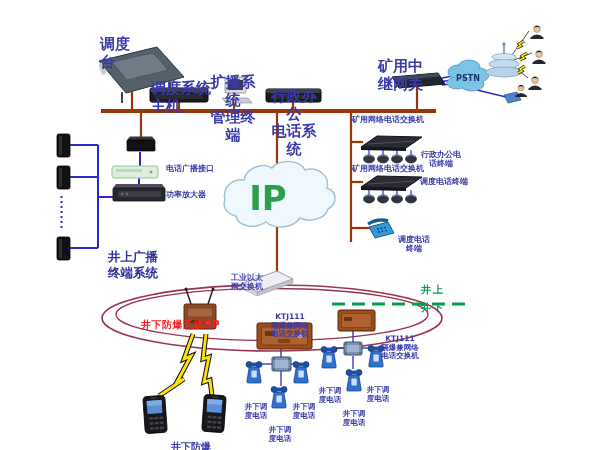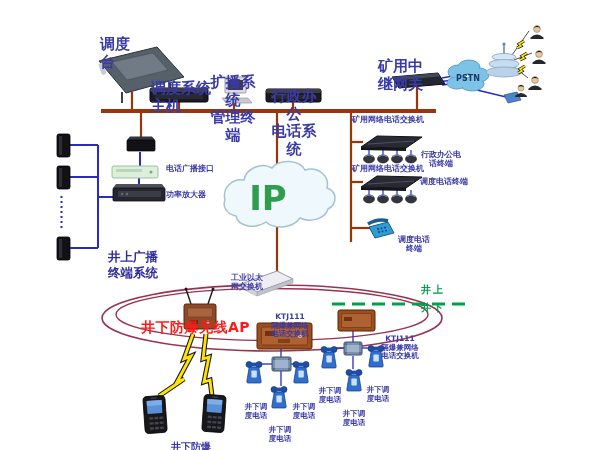--- a/index.html
+++ b/index.html
@@ -7,21 +7,21 @@
          font-family:"DejaVu Sans",sans-serif;}
   .layer{position:absolute;left:0;top:0;z-index:1;}
   .label{position:absolute;z-index:3;font-weight:bold;color:#3A3AA8;
          white-space:pre-line;line-height:1.18;font-size:8.5px;}
   .sz75{font-size:7.5px;line-height:1.15;}
   .sz8{font-size:8px;}
   .sz9{font-size:15px;}
   .sz10{font-size:10px;}
   .sz12{font-size:12.5px;line-height:1.3;color:#2E2E9E;margin-left:20px;}
   .center{text-align:center;margin-top:20px;}
-  .red{color:#FF1A1A;font-size:14px;letter-spacing:0.5px;}
+  .red{color:#FF1A1A;font-size:10px;letter-spacing:0.5px;}
   .green{color:#00A14B;font-size:10px;letter-spacing:2px;}
 </style>
 </head>
 <body>
 
 <div class="stage">
 
 <svg class="layer" width="600" height="450" viewBox="0 0 600 450">
   <defs>
     <g id="bluephone">

